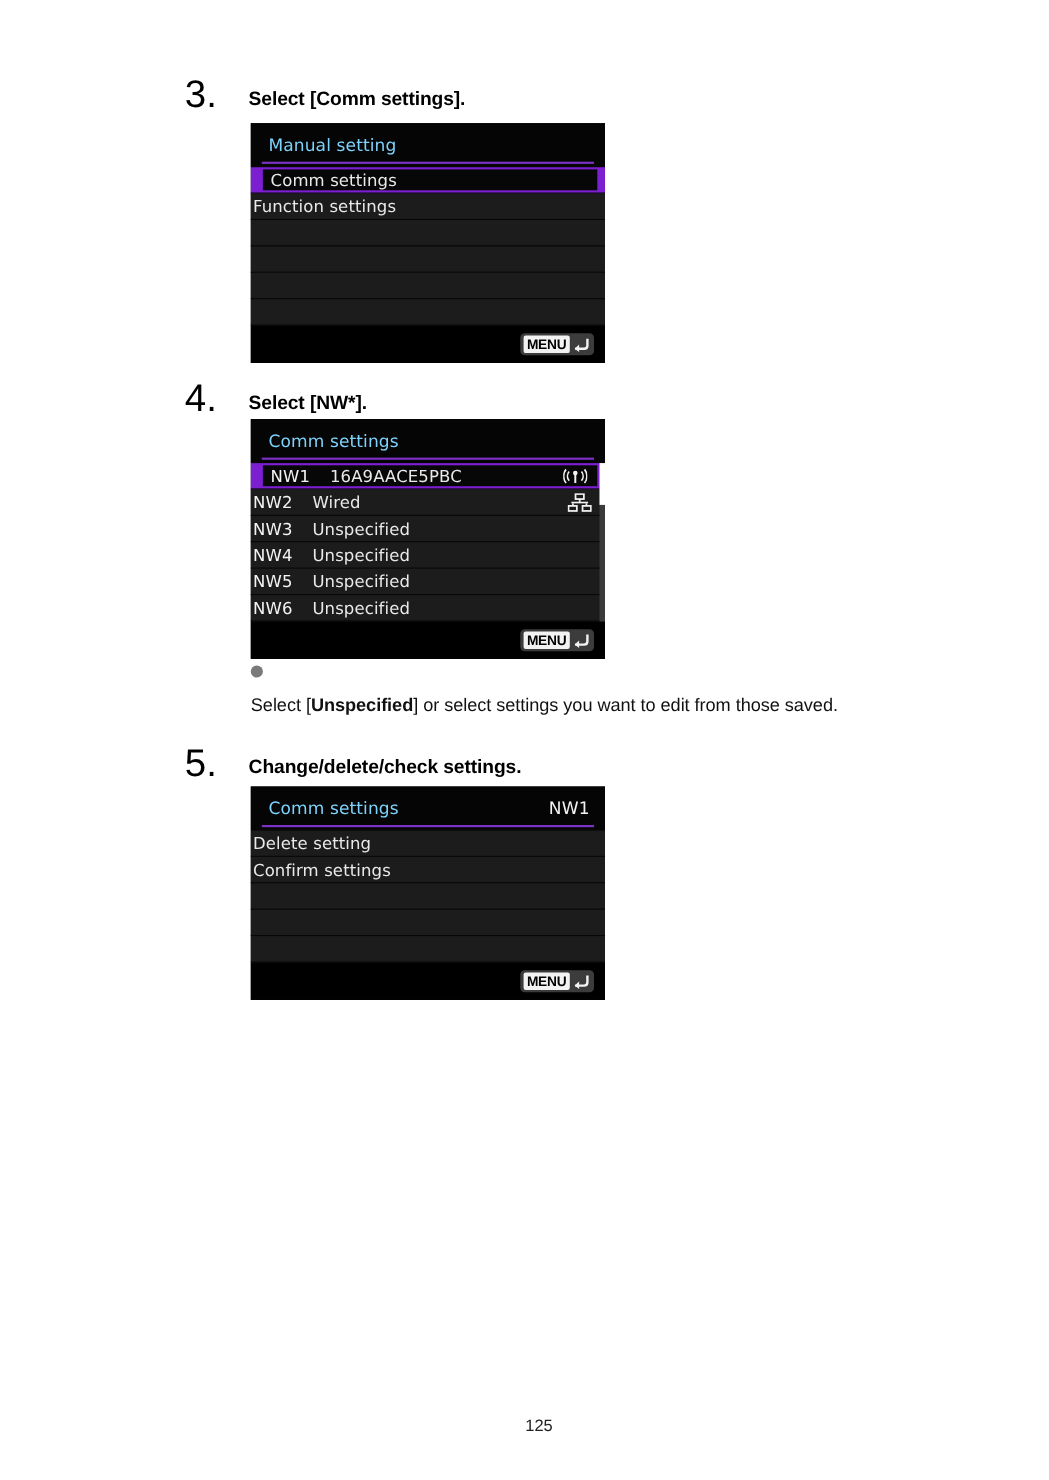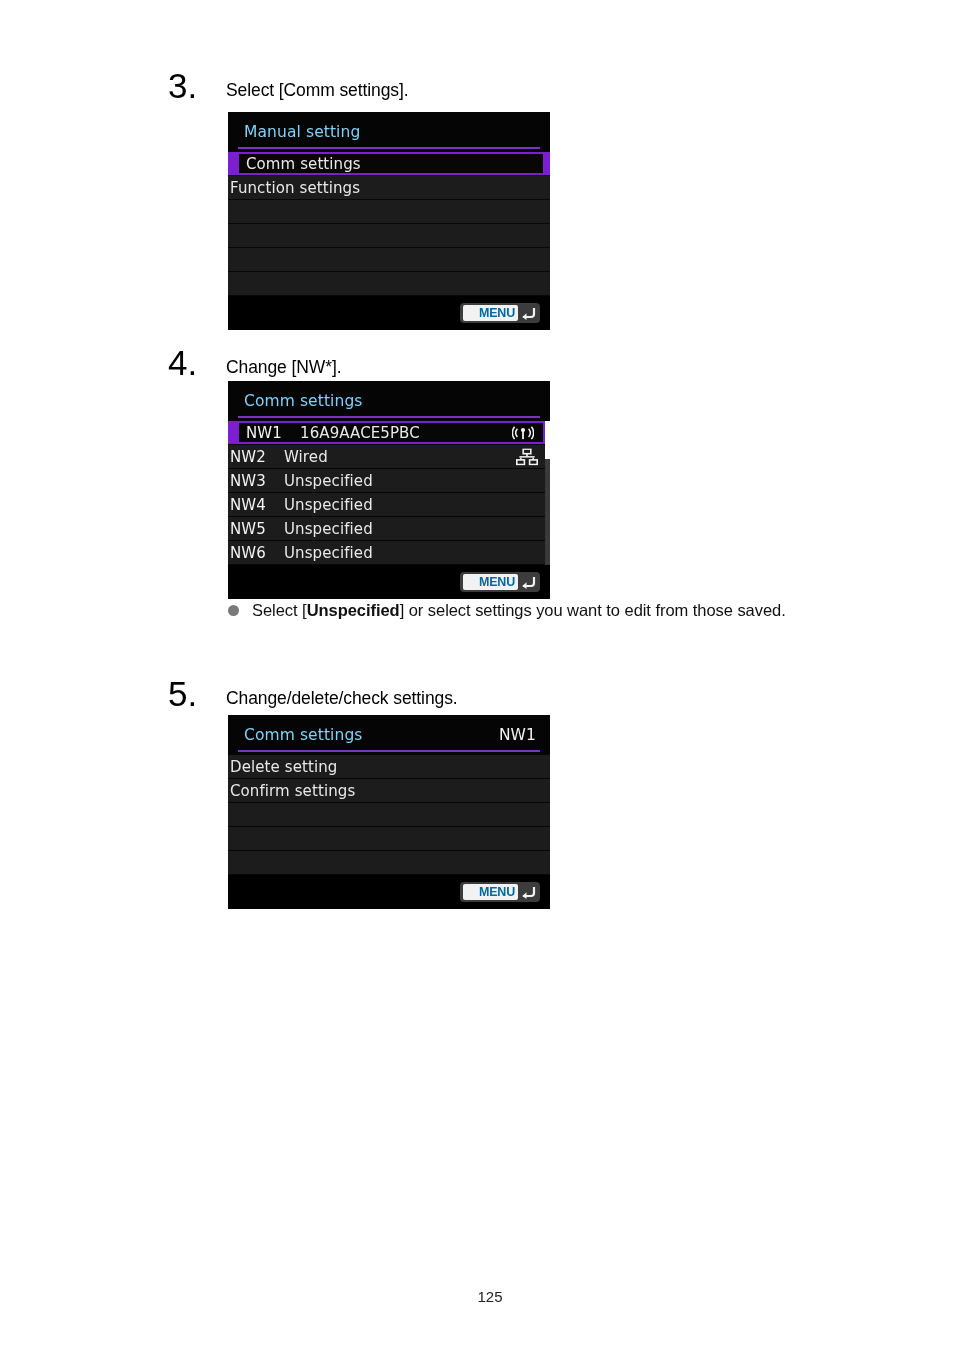--- a/index.html
+++ b/index.html
@@ -34,21 +34,21 @@
   .step-num {
     font-size: 35px;
     font-weight: 400;
     line-height: 1;
     letter-spacing: 0px;
     width: 58px;
     flex: 0 0 58px;
   }
   .step-title {
     font-size: 17.5px;
-    font-weight: normal;
+    font-weight: bold;
     line-height: 1;
     letter-spacing: -0.1px;
     position: relative;
     top: -2px;
   }
 
   
   .screen {
     position: absolute;
     left: 228px;
@@ -173,25 +173,25 @@
     display: inline-flex;
     align-items: center;
     background: #3c3c3c;
     border-radius: 4px;
     padding: 2px 4px 2px 3px;
     height: 20px;
     box-sizing: border-box;
   }
   .menu-btn .menu-word {
     background: #f2f2f2;
-    color: #0369a1;
+    color: #000000;
     font-size: 12.5px;
     font-weight: bold;
     line-height: 1;
-    padding: 2px 3px 2px 16px;
+    padding: 2px 3px 2px 3px;
     border-radius: 2px;
     letter-spacing: -0.2px;
     font-family: "Liberation Sans", sans-serif;
   }
   .menu-btn .ret-arrow {
     margin-left: 3px;
     display: flex;
     align-items: center;
   }
 
@@ -276,21 +276,21 @@
             <path d="M5.5 6.2 L1.4 10 L5.5 13" fill="#f2f2f2"></path>
           </svg>
         </span>
       </span>
     </div>
   </div>
 
   <div class="step" style="top:345px;">
     <div class="step-head">
       <span class="step-num">4.</span>
-      <span class="step-title">Change [NW*].</span>
+      <span class="step-title">Select [NW*].</span>
     </div>
   </div>
 
   <div class="screen" style="top:381px;">
     <div class="scr-title">
       <span class="t-left">Comm settings</span>
       <span class="t-right"></span>
     </div>
     <div class="rows">
 
@@ -354,21 +354,21 @@
         <span class="ret-arrow">
           <svg width="15" height="13" viewBox="0 0 15 13">
             <path d="M13 2 L13 7 Q13 10 10 10 L3 10" fill="none" stroke="#f2f2f2" stroke-width="2.2" stroke-linecap="square"></path>
             <path d="M5.5 6.2 L1.4 10 L5.5 13" fill="#f2f2f2"></path>
           </svg>
         </span>
       </span>
     </div>
   </div>
 
-  <div class="bullet-block" style="top:598px;">
+  <div class="bullet-block" style="top:598px;flex-direction:column;">
     <span class="bullet-dot">
         <i></i>
       </span>
     <span class="bullet-text"><span>Select [</span><b>Unspecified</b><span>] or select settings you want to edit from those saved.</span></span>
   </div>
 
   <div class="step" style="top:676px;">
     <div class="step-head">
       <span class="step-num">5.</span>
       <span class="step-title">Change/delete/check settings.</span>

